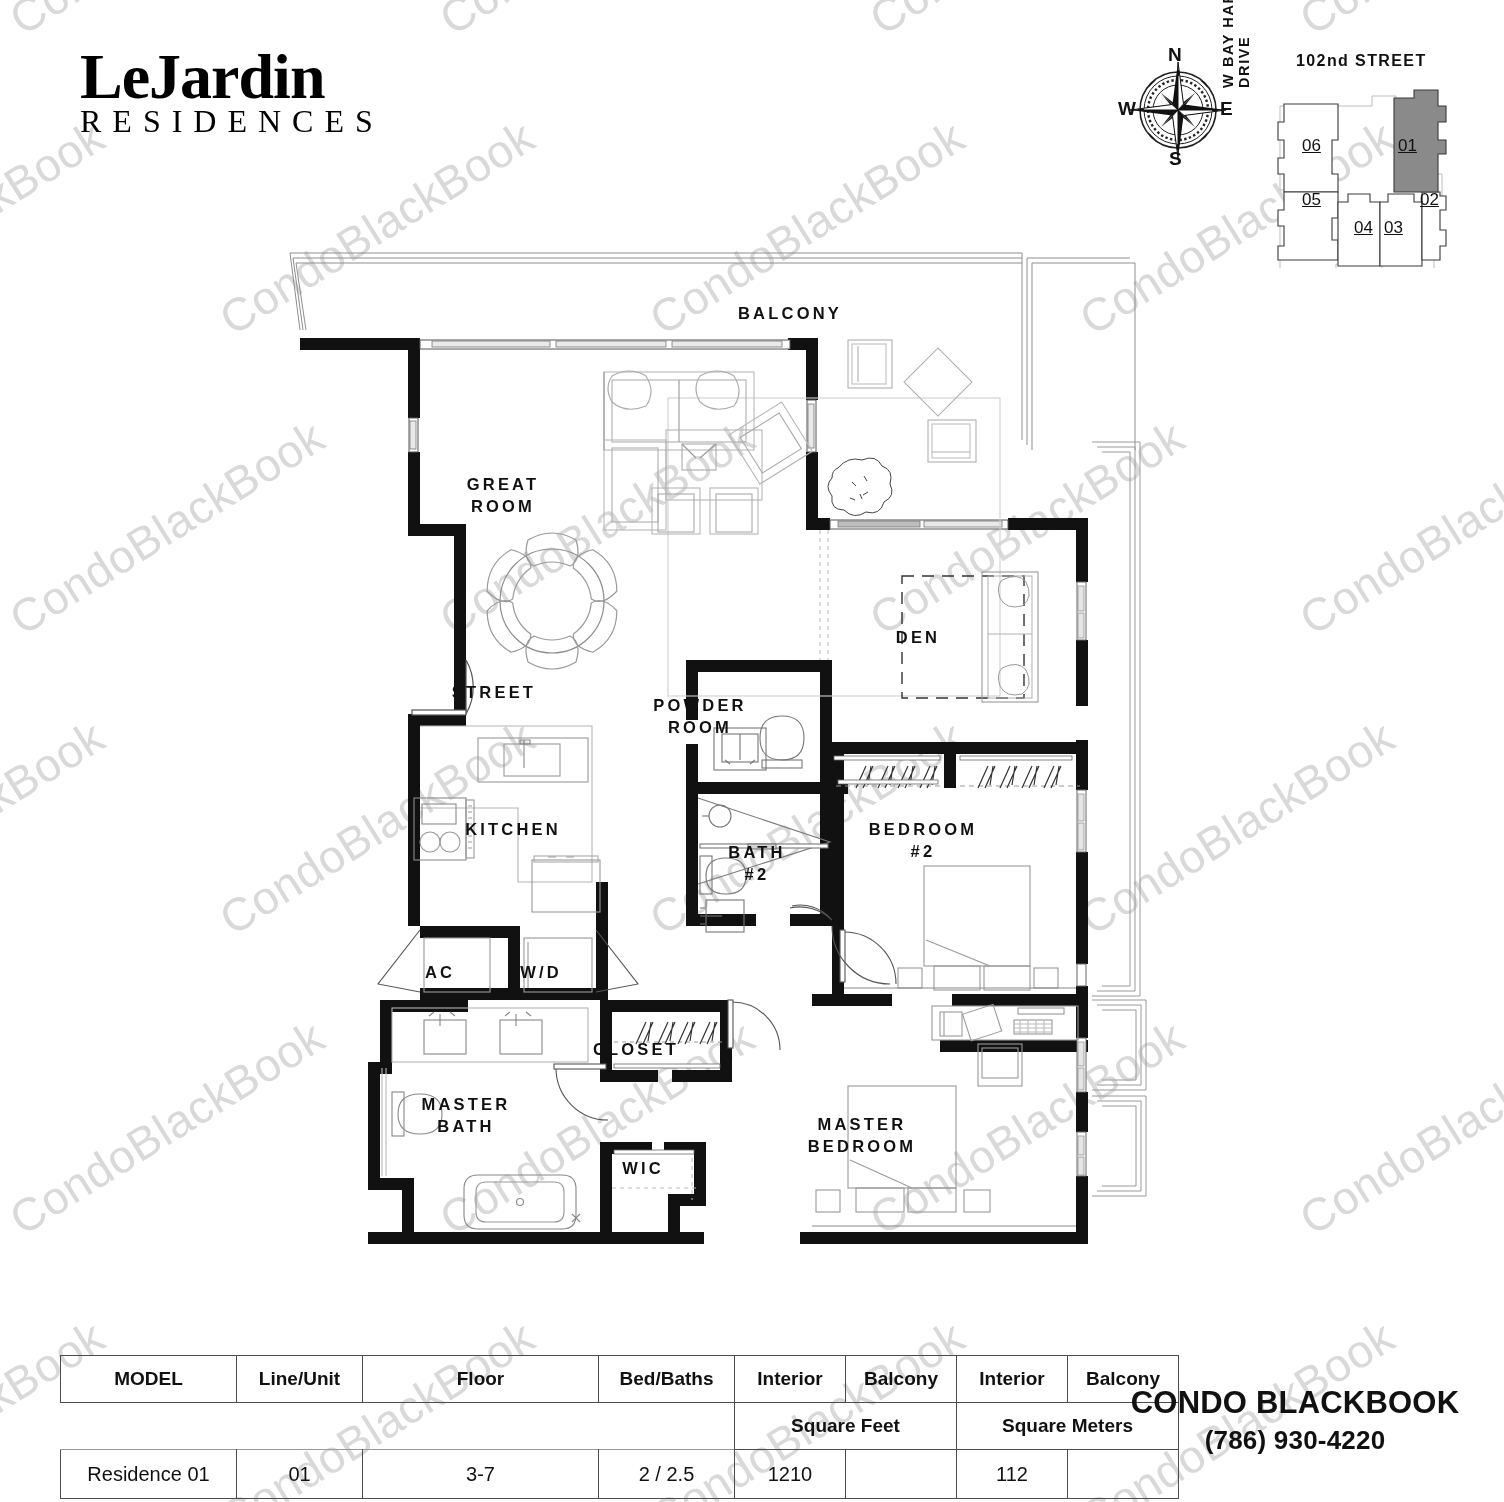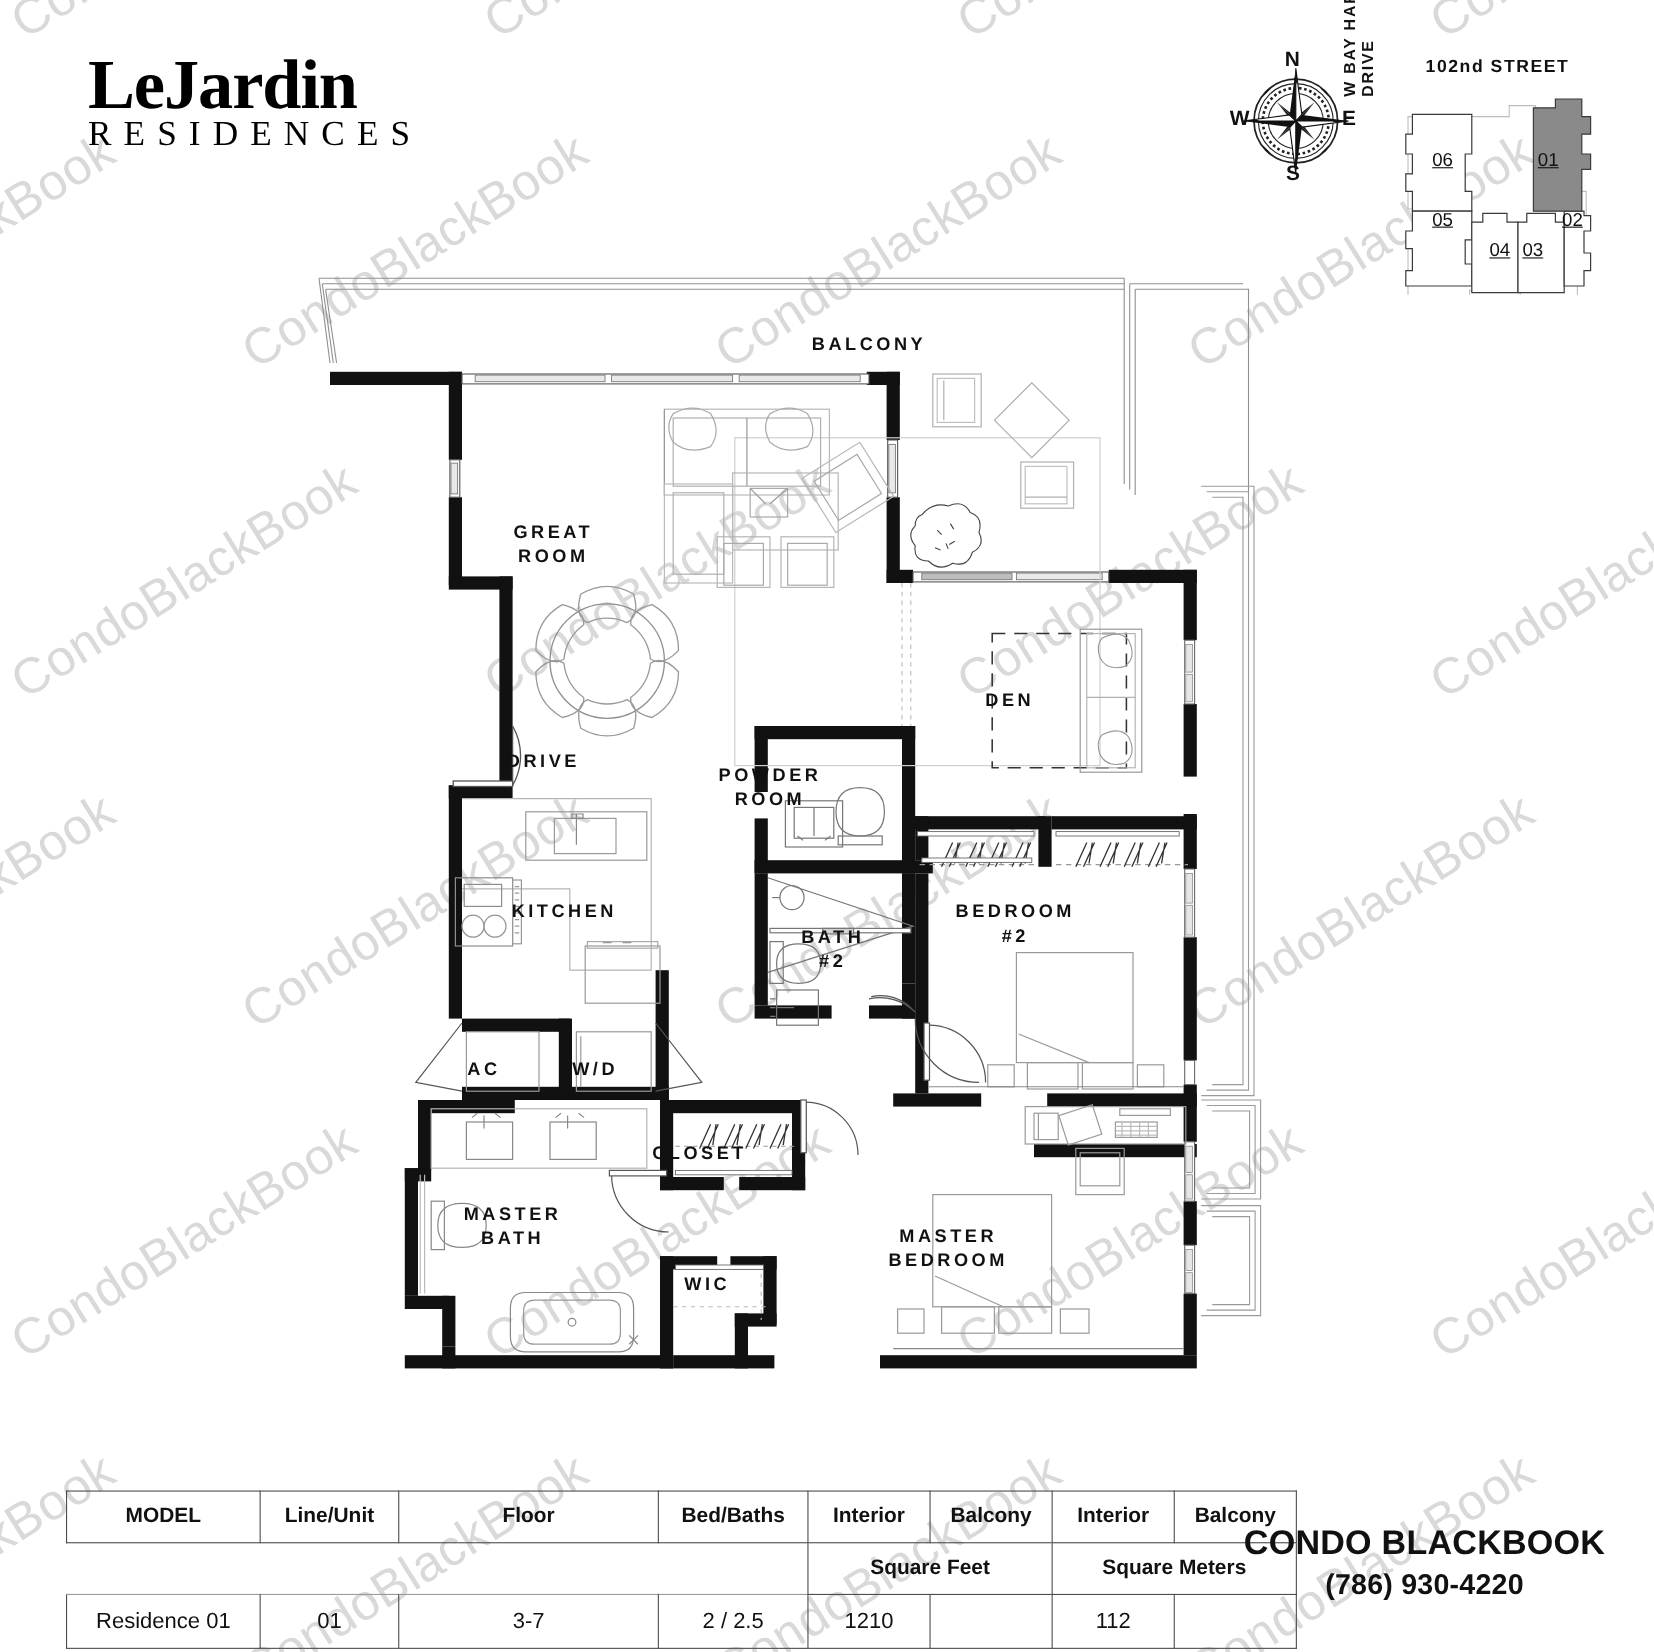--- a/index.html
+++ b/index.html
@@ -612,21 +612,21 @@
     <g stroke="#888" stroke-width="1" fill="none">
       <path d="M812 1226 L1076 1226"></path>
       <path d="M844 988 L1076 988"></path>
     </g>
   </svg>
 
   
   <div class="rmlabel" style="left:730px;top:302px;width:120px;">BALCONY</div>
   <div class="rmlabel" style="left:443px;top:473px;width:120px;">GREAT
 ROOM</div>
-  <div class="rmlabel" style="left:439px;top:681px;width:110px;">DRIVE</div>
+  <div class="rmlabel" style="left:439px;top:681px;width:110px;">STREET</div>
   <div class="rmlabel" style="left:878px;top:626px;width:80px;">DEN</div>
   <div class="rmlabel" style="left:635px;top:694px;width:130px;">POWDER
 ROOM</div>
   <div class="rmlabel" style="left:448px;top:818px;width:130px;">KITCHEN</div>
   <div class="rmlabel" style="left:712px;top:841px;width:90px;">BATH
 #2</div>
   <div class="rmlabel" style="left:853px;top:818px;width:140px;">BEDROOM
 #2</div>
   <div class="rmlabel" style="left:410px;top:961px;width:60px;">AC</div>
   <div class="rmlabel" style="left:511px;top:961px;width:60px;">W/D</div>

